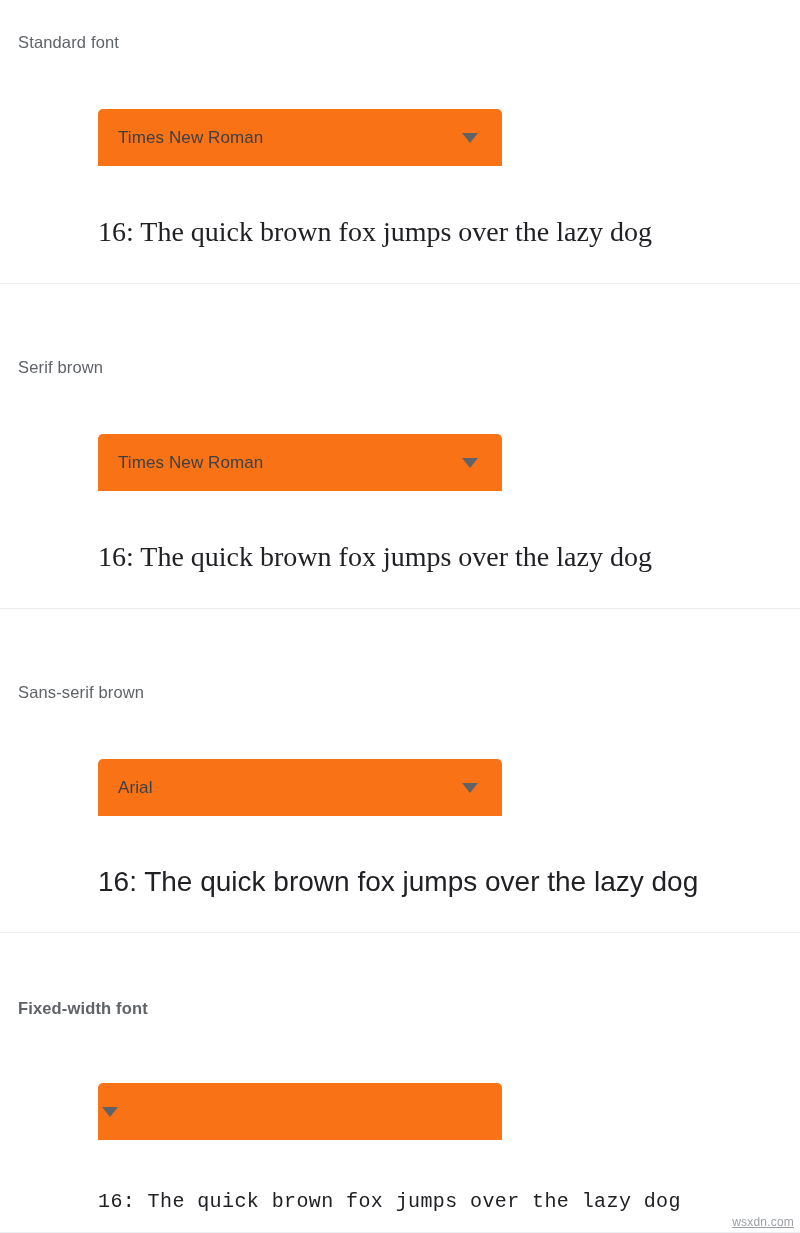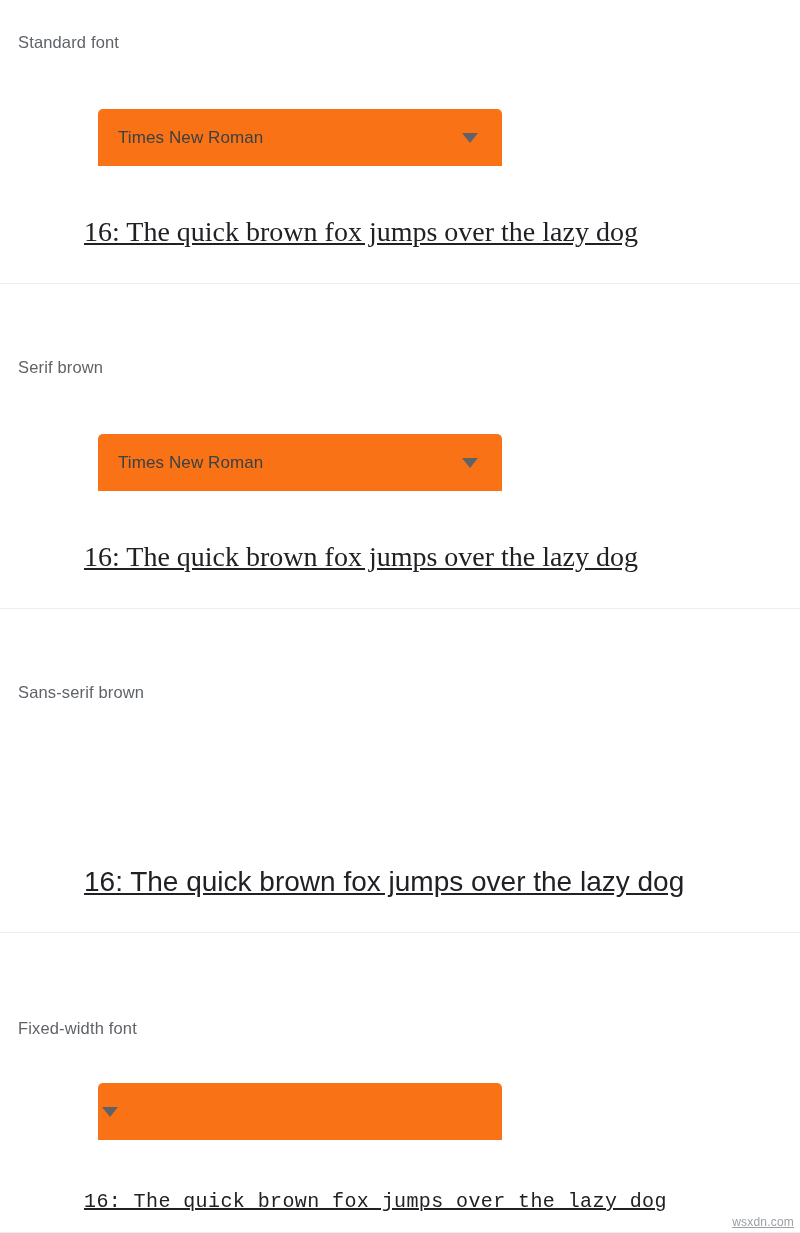--- a/index.html
+++ b/index.html
@@ -70,24 +70,23 @@
     margin-right: 20px;
     display: flex;
     align-items: center;
     justify-content: center;
     flex: none;
   }
   .dropdown-arrow svg { display: block; }
 
   .sample {
     position: absolute;
-    left: 84px;
+    left: 98px;
     white-space: nowrap;
     color: #202124;
-    text-decoration: underline;
   }
 
   .sample-standard,
   .sample-serif {
     font-family: "Liberation Serif", "DejaVu Serif", serif;
     font-size: 28px;
   }
 
   .sample-sans {
     font-family: "Liberation Sans", sans-serif;
@@ -111,21 +110,21 @@
   #sec-standard .sample        { top: 216px; }
 
   #sec-serif .section-label { top: 74px; }
   #sec-serif .dropdown      { top: 150px; }
   #sec-serif .sample        { top: 257px; }
 
   #sec-sans .section-label { top: 74px; }
   #sec-sans .dropdown      { top: 150px; }
   #sec-sans .sample        { top: 257px; }
 
-  #sec-fixed .section-label { top: 86px; }
+  #sec-fixed .section-label { top: 66px; font-weight: bold; }
   #sec-fixed .dropdown      { top: 150px; }
   #sec-fixed .sample        { top: 257px; }
 
   .watermark {
     position: absolute;
     right: 6px;
     bottom: 4px;
     font-family: "Liberation Sans", sans-serif;
     font-size: 12px;
     color: #8a8f94;
@@ -165,20 +164,28 @@
         </svg>
       </span>
     </div>
 
     <div class="sample sample-serif">16: The quick brown fox jumps over the lazy dog</div>
   </div>
 
   <div class="font-section" id="sec-sans">
     <div class="section-label">Sans-serif brown</div>
 
+    <div class="dropdown">
+      <span class="dropdown-value">Arial</span>
+      <span class="dropdown-arrow">
+        <svg width="18" height="12" viewBox="0 0 18 12" aria-hidden="true">
+          <polygon points="1,1 17,1 9,11" fill="#5f6368"></polygon>
+        </svg>
+      </span>
+    </div>
 
     <div class="sample sample-sans">16: The quick brown fox jumps over the lazy dog</div>
   </div>
 
   <div class="font-section" id="sec-fixed">
     <div class="section-label">Fixed-width font</div>
 
     <div class="dropdown">
       <span class="dropdown-arrow">
         <svg width="18" height="12" viewBox="0 0 18 12" aria-hidden="true">

